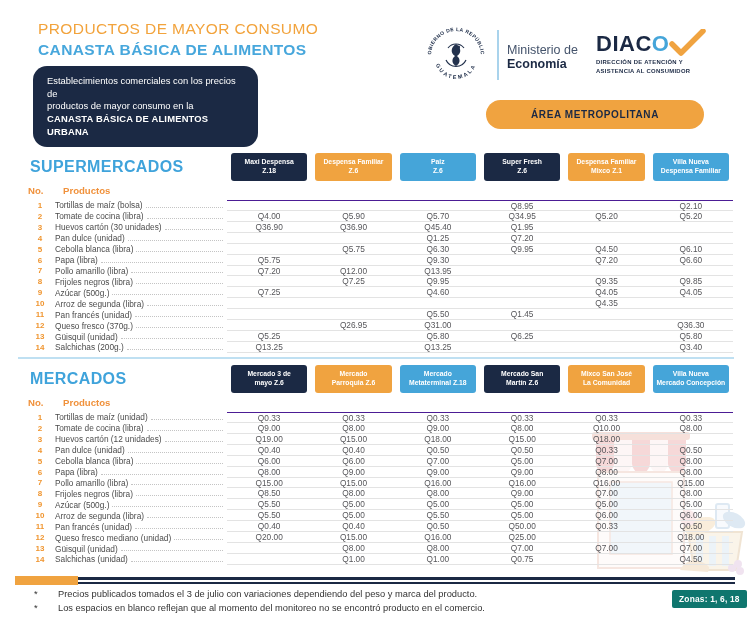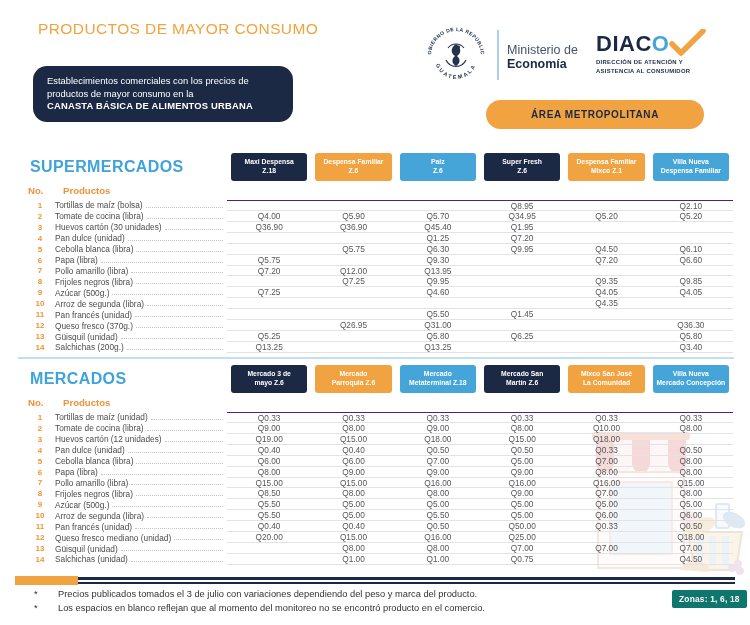--- a/index.html
+++ b/index.html
@@ -5,21 +5,21 @@
   * { margin:0; padding:0; box-sizing:border-box; }
   html,body { background:#fff; }
   body { font-family:"Liberation Sans", sans-serif; }
   .page { position:relative; width:750px; height:625px; background:#fff; overflow:hidden; }
 
   
   .titles { position:absolute; left:38px; top:20px; z-index:2; }
   .title-1 { font-size:15.5px; font-weight:normal; color:#F2A33C; letter-spacing:.4px; }
   .title-2 { font-size:15.5px; font-weight:bold; color:#47A7DC; letter-spacing:.4px; margin-top:3px; }
 
-  .info-box { position:absolute; left:33px; top:66px; width:260px; background:#1B2944;
+  .info-box { position:absolute; left:33px; top:66px; width:225px; background:#1B2944;
     border-radius:14px; padding:9px 14px; color:#fff; font-size:9.4px; line-height:1.35; z-index:2; }
   .info-box .b { font-weight:bold; letter-spacing:.2px; }
 
   .seal { position:absolute; left:424px; top:22px; width:64px; height:64px; z-index:2; }
   .logo-divider { position:absolute; left:497px; top:30px; width:2px; height:50px; background:#A9D3EC; z-index:2; }
   .ministry { position:absolute; left:507px; top:43px; z-index:2; }
   .ministry .m1 { font-size:12.5px; color:#44536b; }
   .ministry .m2 { font-size:12.5px; font-weight:bold; color:#1B2944; }
 
   .diaco { position:absolute; left:596px; top:33px; z-index:2; }
@@ -114,20 +114,21 @@
         <path d="M92 150 q8 -14 22 -8 q10 4 6 10 Z" fill="#e8c89e"></path>
         <circle cx="150" cy="144" r="4" fill="#d8b8d8"></circle>
         <circle cx="144" cy="148" r="4" fill="#d8b8d8"></circle>
         <circle cx="152" cy="151" r="4" fill="#d8b8d8"></circle>
       </g>
     </g>
   </svg>
 
   <div class="titles">
     <div class="title-1">PRODUCTOS DE MAYOR CONSUMO</div>
+    <div class="title-2">CANASTA BÁSICA DE ALIMENTOS</div>
   </div>
 
   <div class="info-box">
     <div>Establecimientos comerciales con los precios de</div>
     <div>productos de mayor consumo en la</div>
     <div class="b">CANASTA BÁSICA DE ALIMENTOS URBANA</div>
   </div>
 
   <svg class="seal" viewBox="0 0 64 64">
     <defs>

